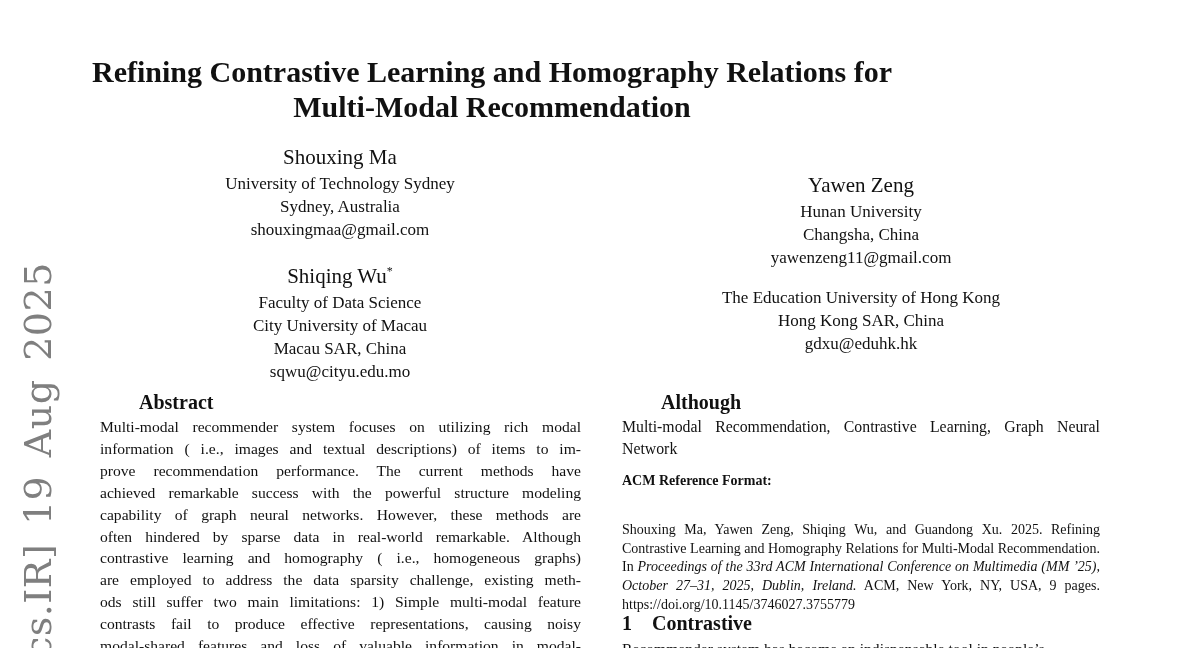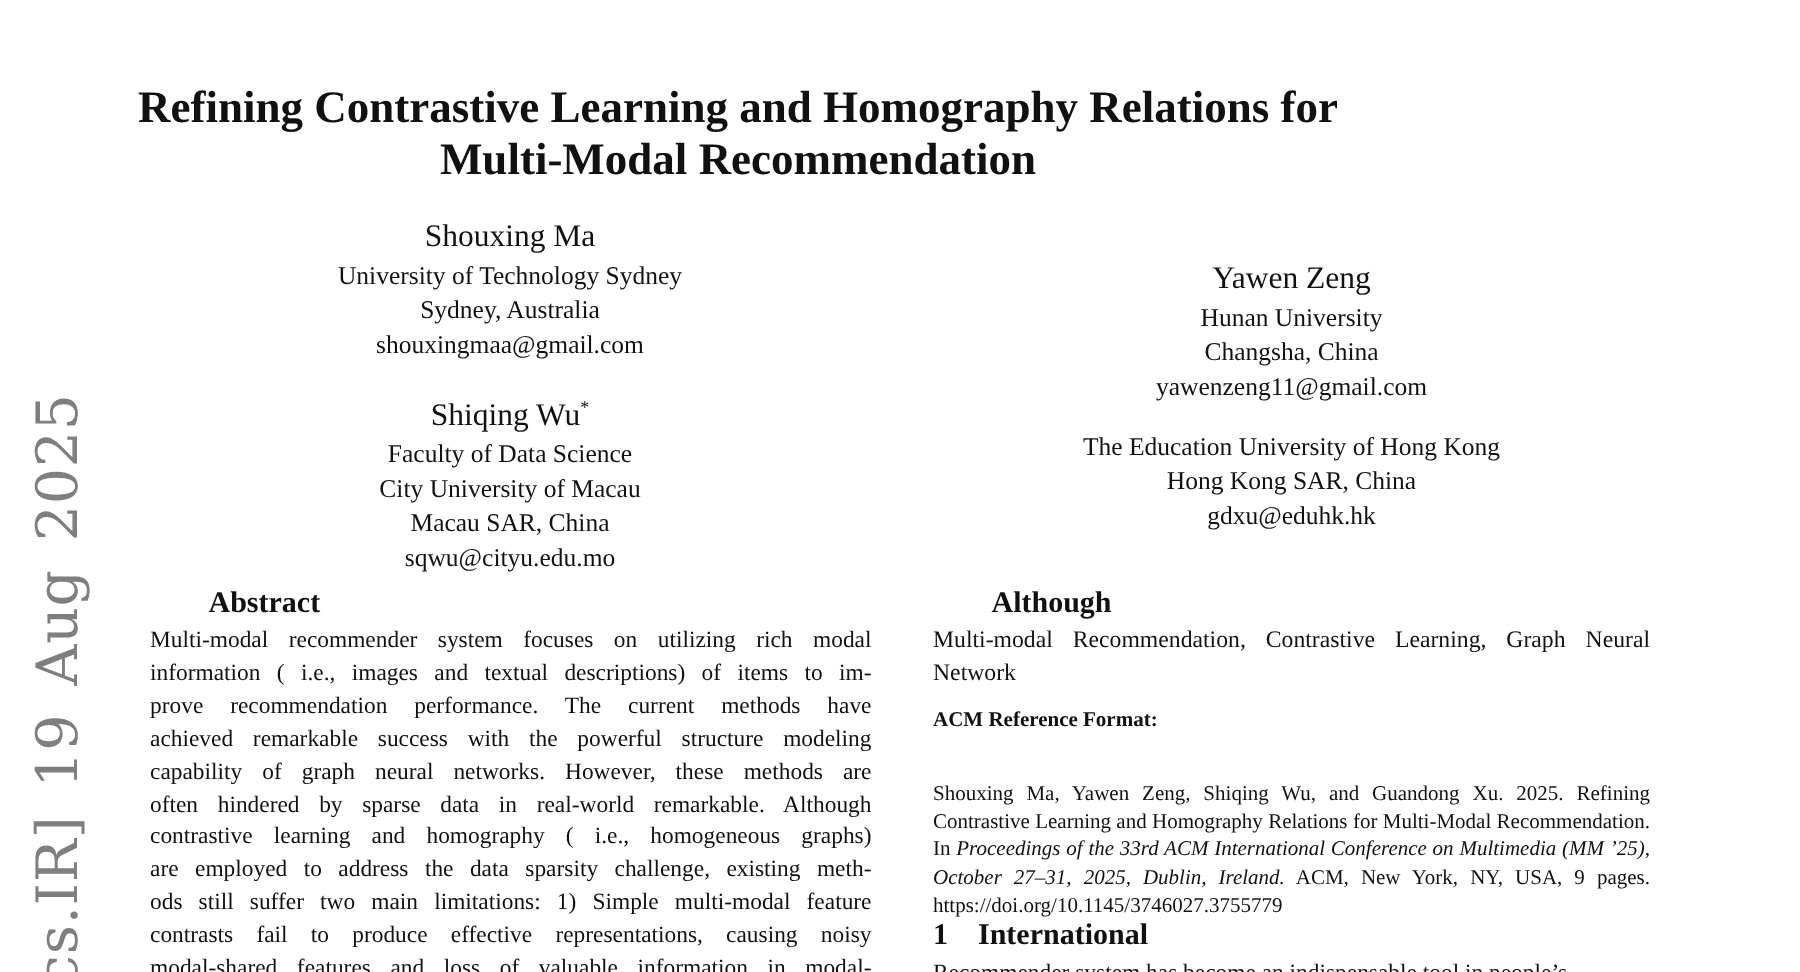--- a/index.html
+++ b/index.html
@@ -169,18 +169,18 @@
 
   <div class="col-right-body kw-text">Multi-modal Recommendation, Contrastive Learning, Graph Neural Network</div>
 
   <div class="col-right-body acm-heading">ACM Reference Format:</div>
 
   <div class="col-right-body acm-text">
     <span>Shouxing Ma, Yawen Zeng, Shiqing Wu, and Guandong Xu. 2025. Refining Contrastive Learning and Homography Relations for Multi-Modal Recommendation. In </span><span class="it">Proceedings of the 33rd ACM International Conference on Multimedia (MM ’25), October 27–31, 2025, Dublin, Ireland.</span><span> ACM, New York, NY, USA, 9 pages. </span><span>https://doi.org/10.1145/3746027.3755779</span>
   </div>
 
   <div class="col-right-body intro-heading">
-    <span class="sec-num">1</span><span>International</span>
+    <span class="sec-num">1</span><span>Contrastive</span>
   </div>
 
   <div class="col-right-body intro-partial">Recommender system has become an indispensable tool in people’s</div>
 
 </div>
 
 </body></html>

